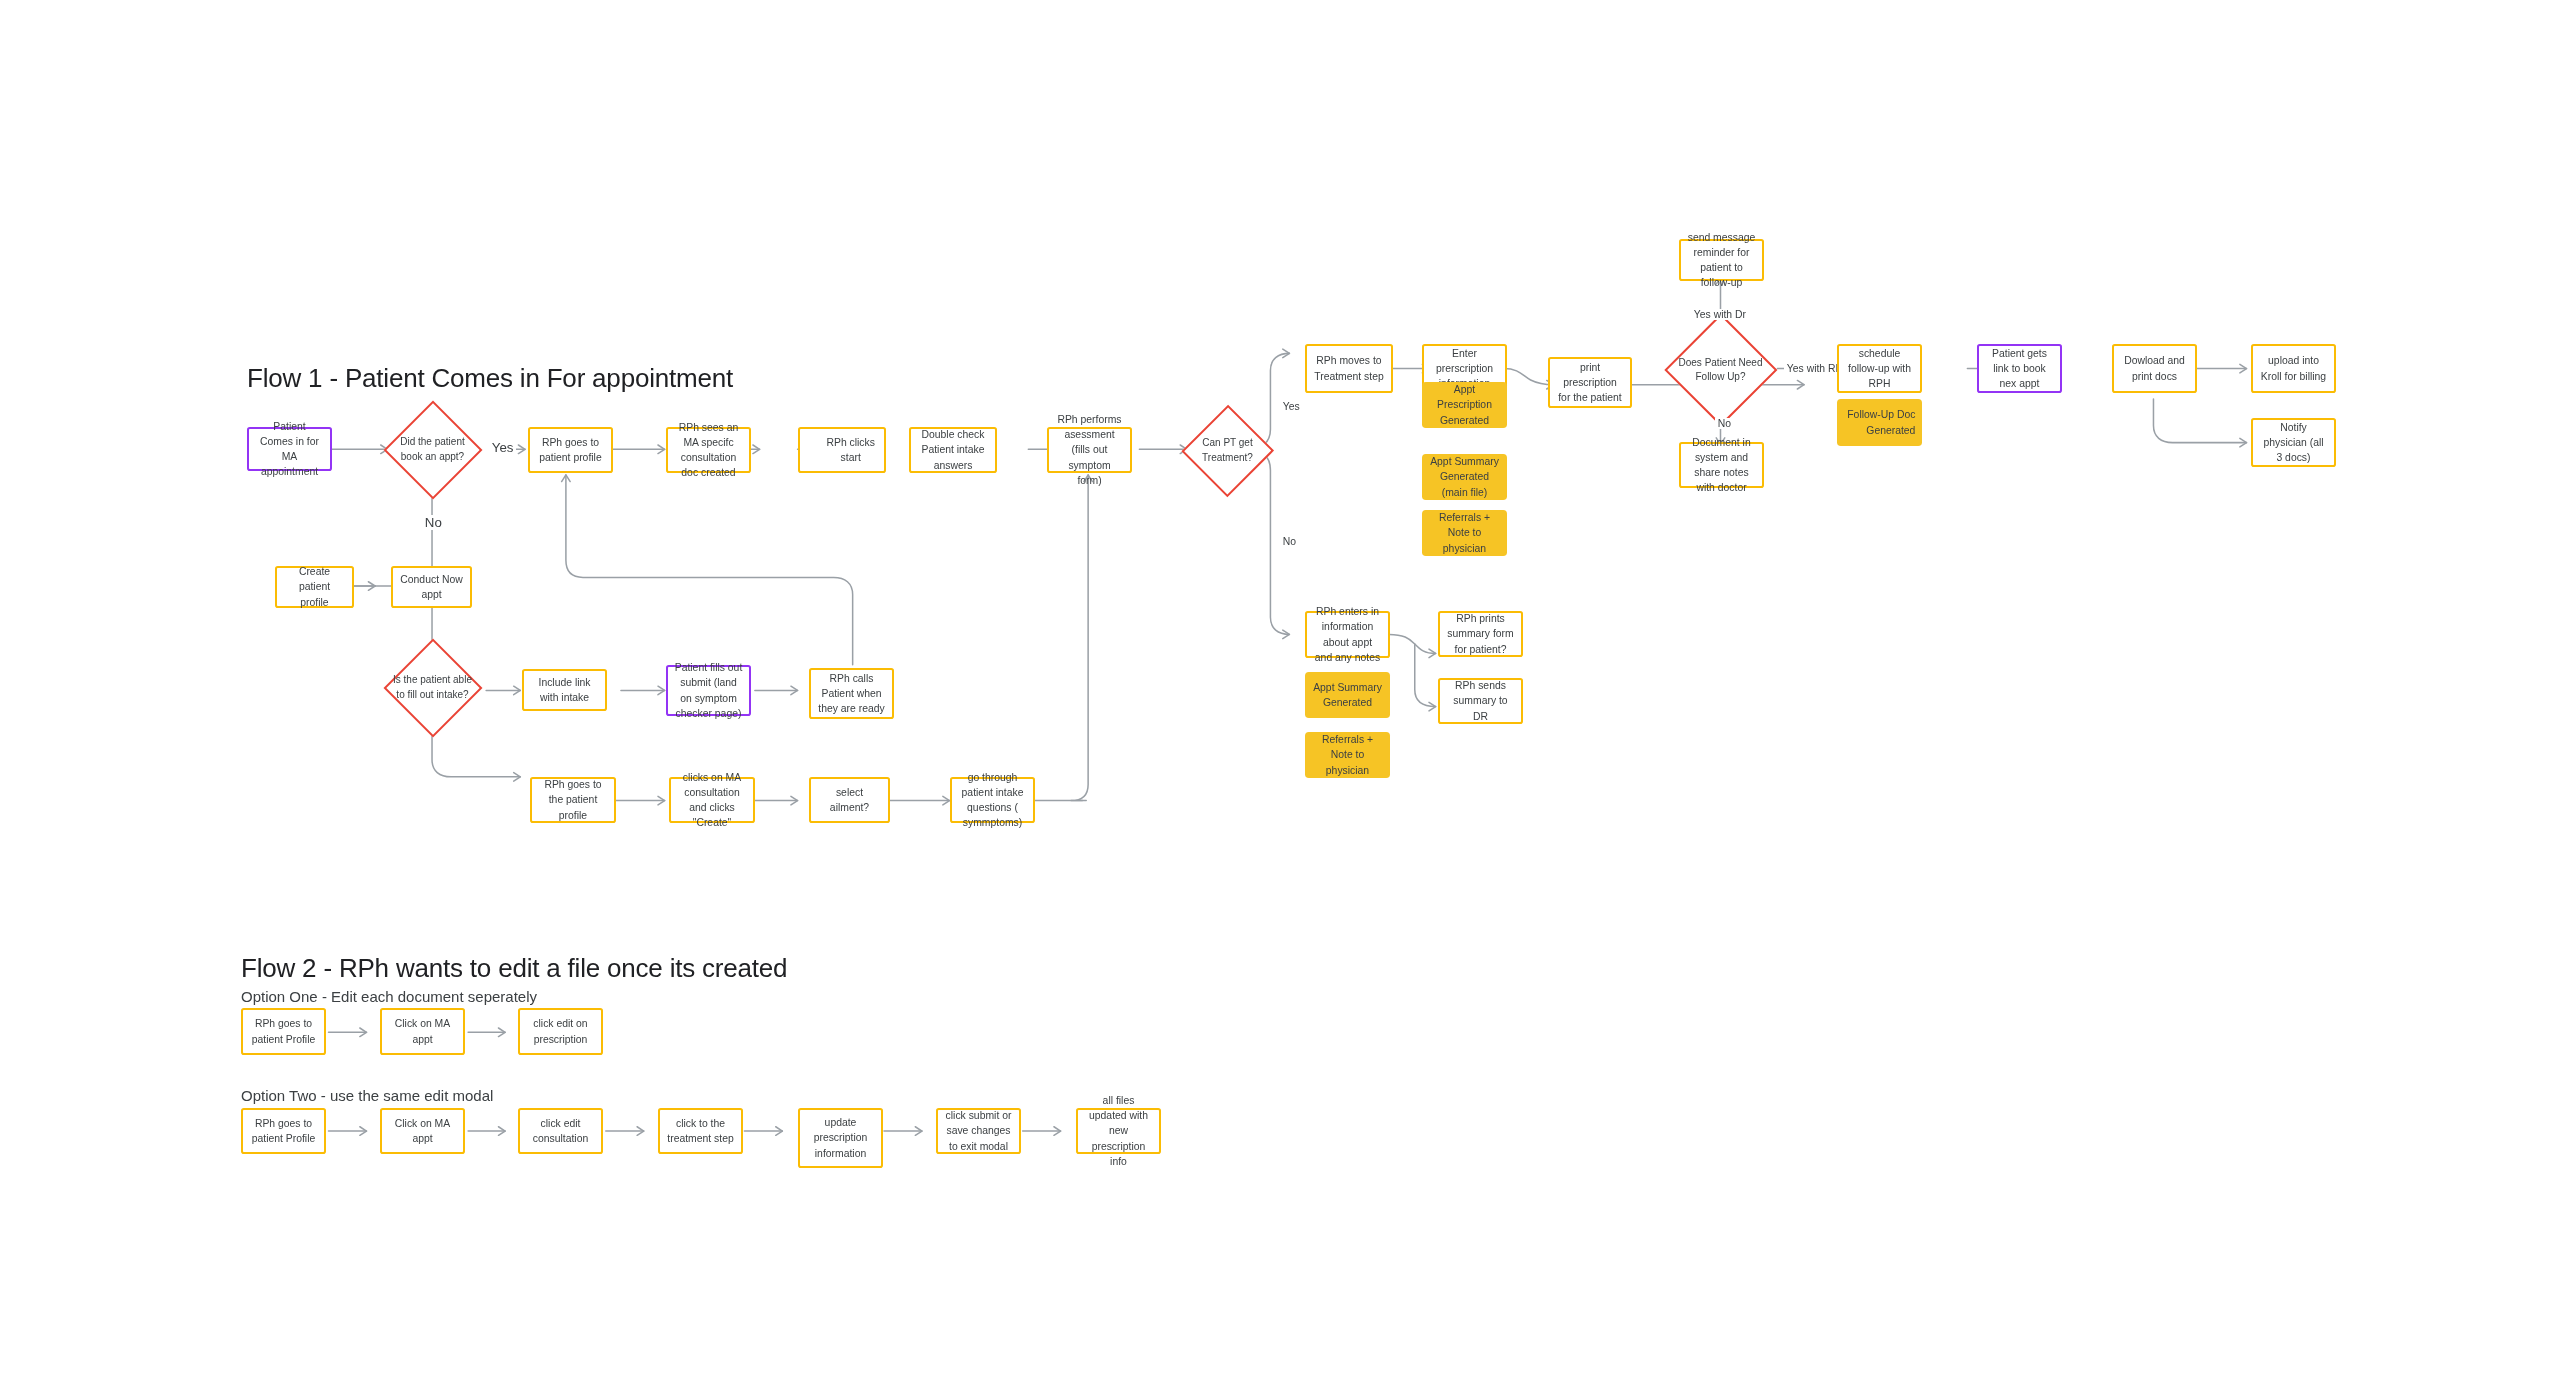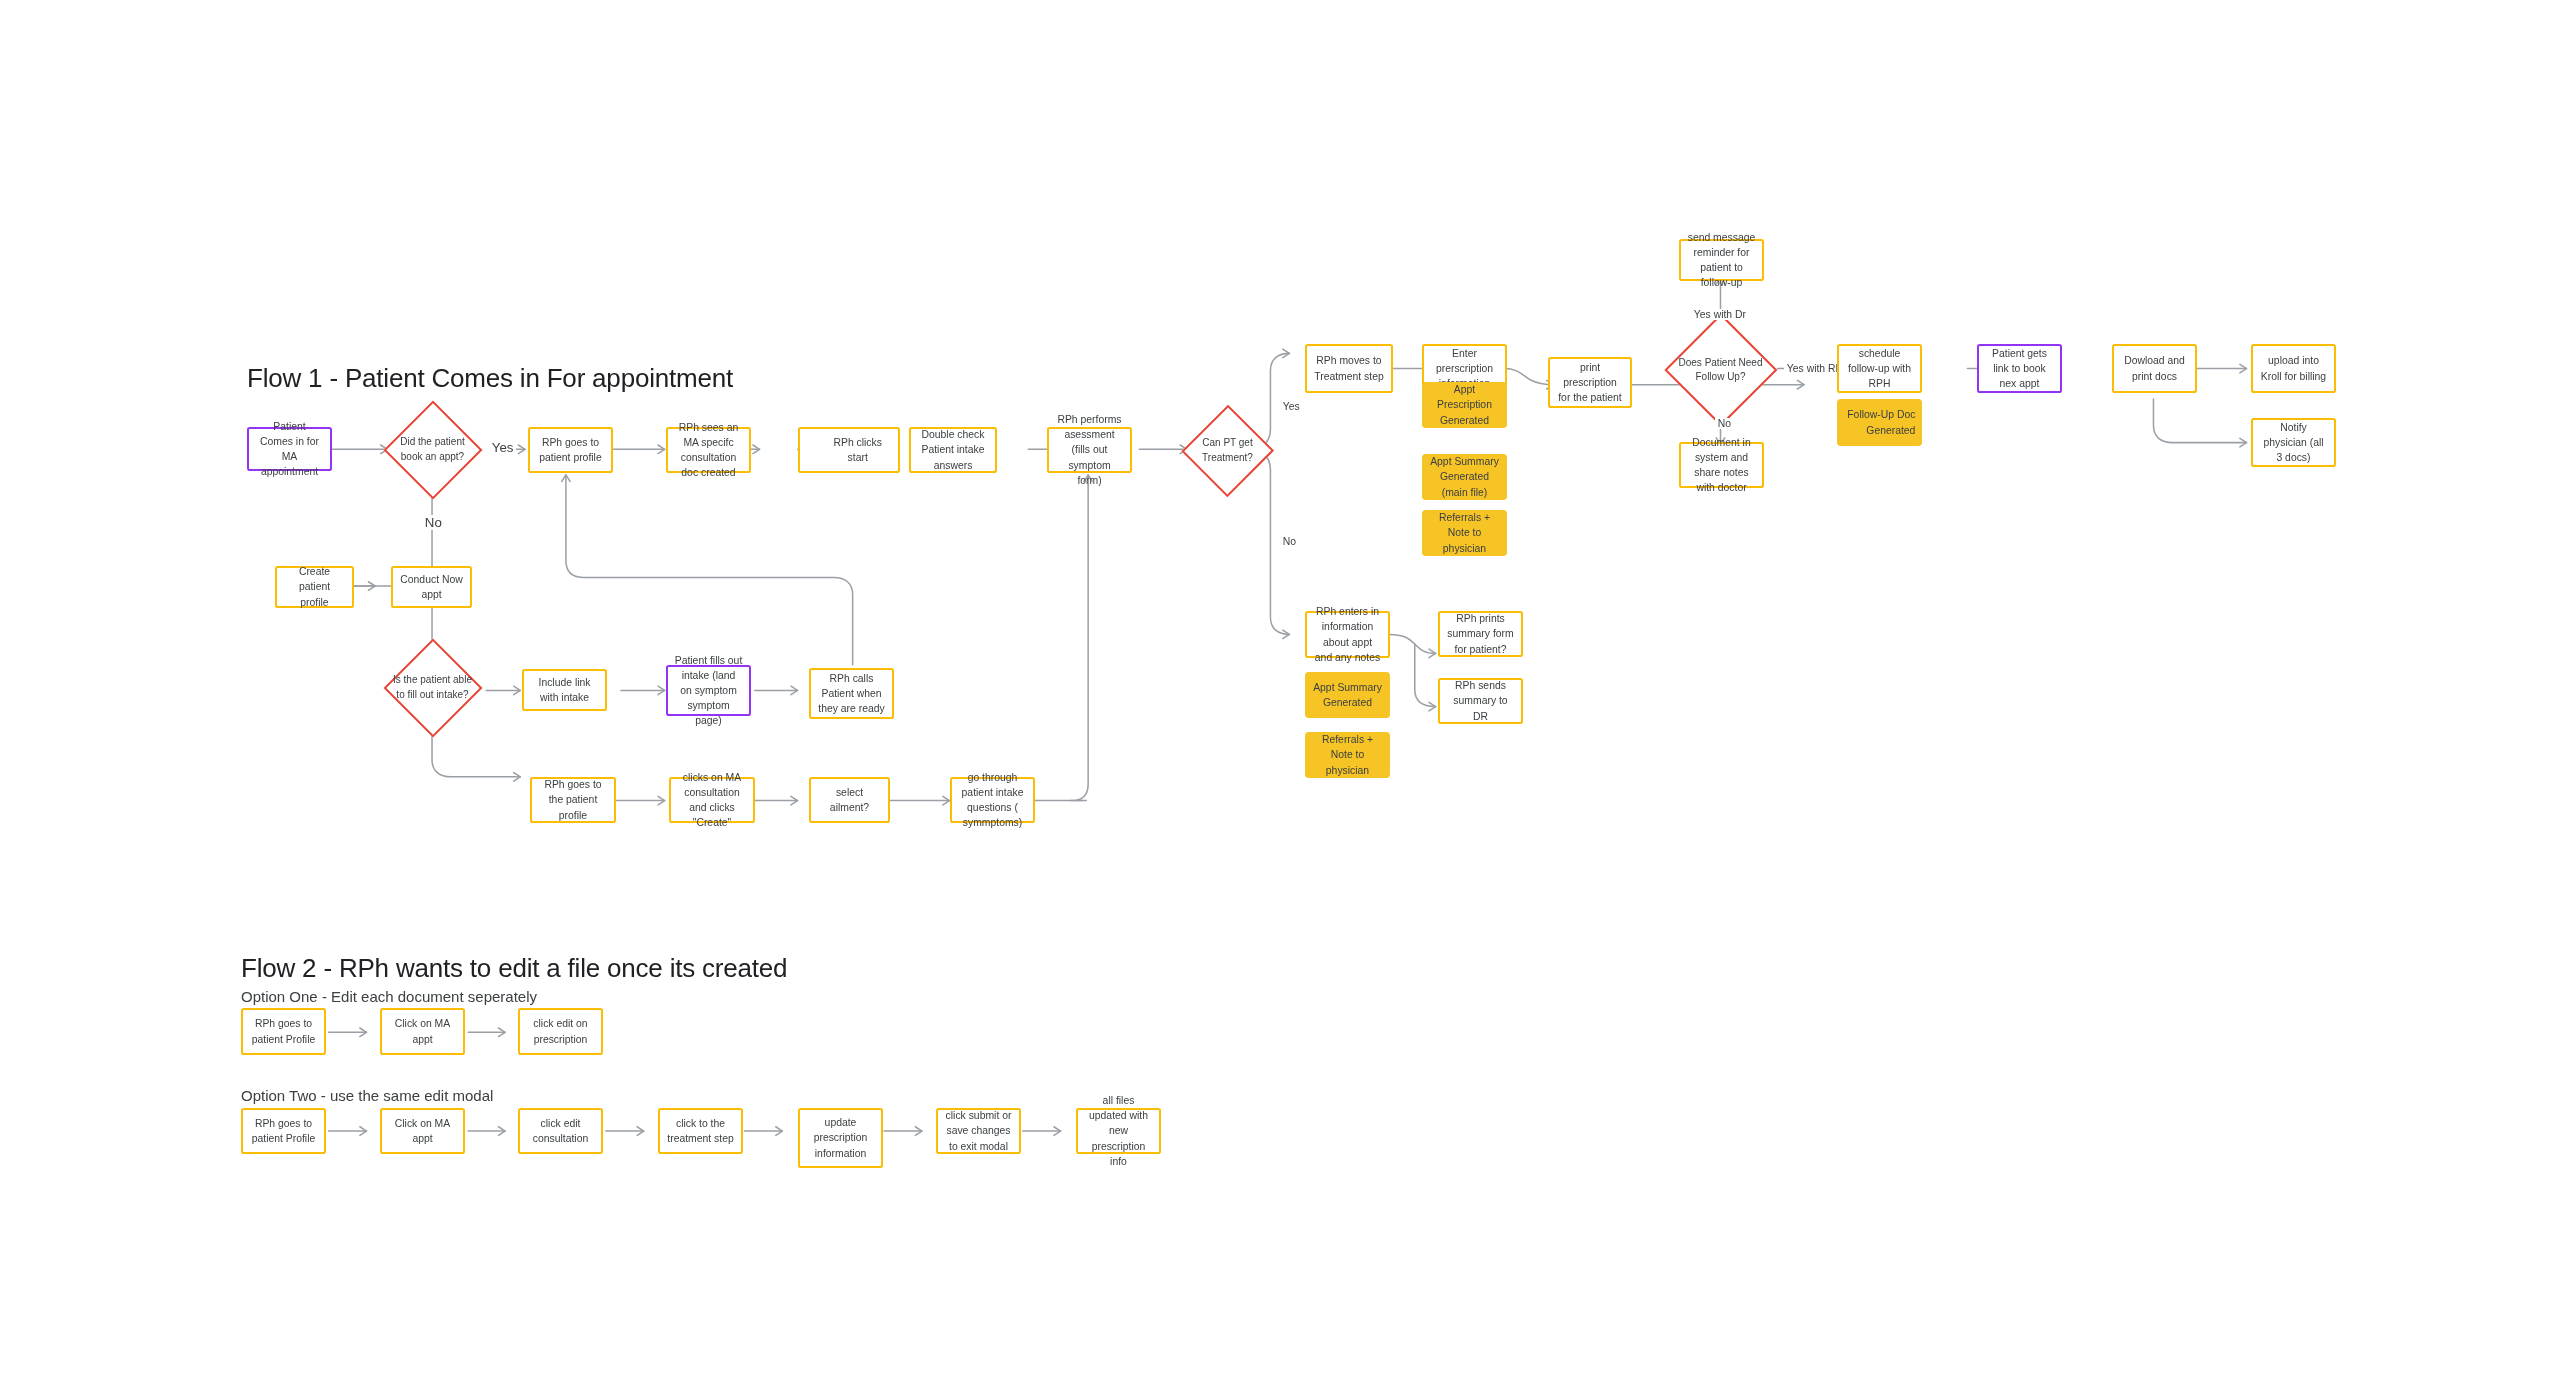--- a/index.html
+++ b/index.html
@@ -209,21 +209,21 @@
   <div class="edge-label" style="left:422px; top:515px;">No</div>
 
   <div class="node box-yellow" style="left:528px; top:427px; width:85px; height:46px;">
     <span>RPh goes to patient profile</span>
   </div>
 
   <div class="node box-yellow" style="left:666px; top:427px; width:85px; height:46px;">
     <span>RPh sees an MA specifc consultation doc created</span>
   </div>
 
-  <div class="node box-yellow" style="left:798px; top:427px; width:102px; height:46px;padding-left:24px;">
+  <div class="node box-yellow" style="left:798px; top:427px; width:88px; height:46px;padding-left:24px;">
     <span>RPh clicks start</span>
   </div>
 
   <div class="node box-yellow" style="left:909px; top:427px; width:88px; height:46px;">
     <span>Double check Patient intake answers</span>
   </div>
 
   <div class="node box-yellow" style="left:1047px; top:427px; width:85px; height:46px;">
     <span>RPh performs asessment (fills out symptom form)</span>
   </div>
@@ -247,21 +247,21 @@
   <div class="diamond" style="left:383px; top:638px; width:99px; height:99px;">
     <div class="dshape"></div>
     <div class="dtext">Is the patient able to fill out intake?</div>
   </div>
 
   <div class="node box-yellow" style="left:522px; top:669px; width:85px; height:42px;">
     <span>Include link with intake</span>
   </div>
 
   <div class="node box-purple" style="left:666px; top:665px; width:85px; height:51px;">
-    <span>Patient fills out intake (land on symptom symptom page)</span>
+    <span>Patient fills out submit (land on symptom checker page)</span>
   </div>
 
   <div class="node box-yellow" style="left:809px; top:668px; width:85px; height:51px;">
     <span>RPh calls Patient when they are ready</span>
   </div>
 
   <div class="node box-yellow" style="left:530px; top:777px; width:86px; height:46px;">
     <span>RPh goes to the patient profile</span>
   </div>
 

